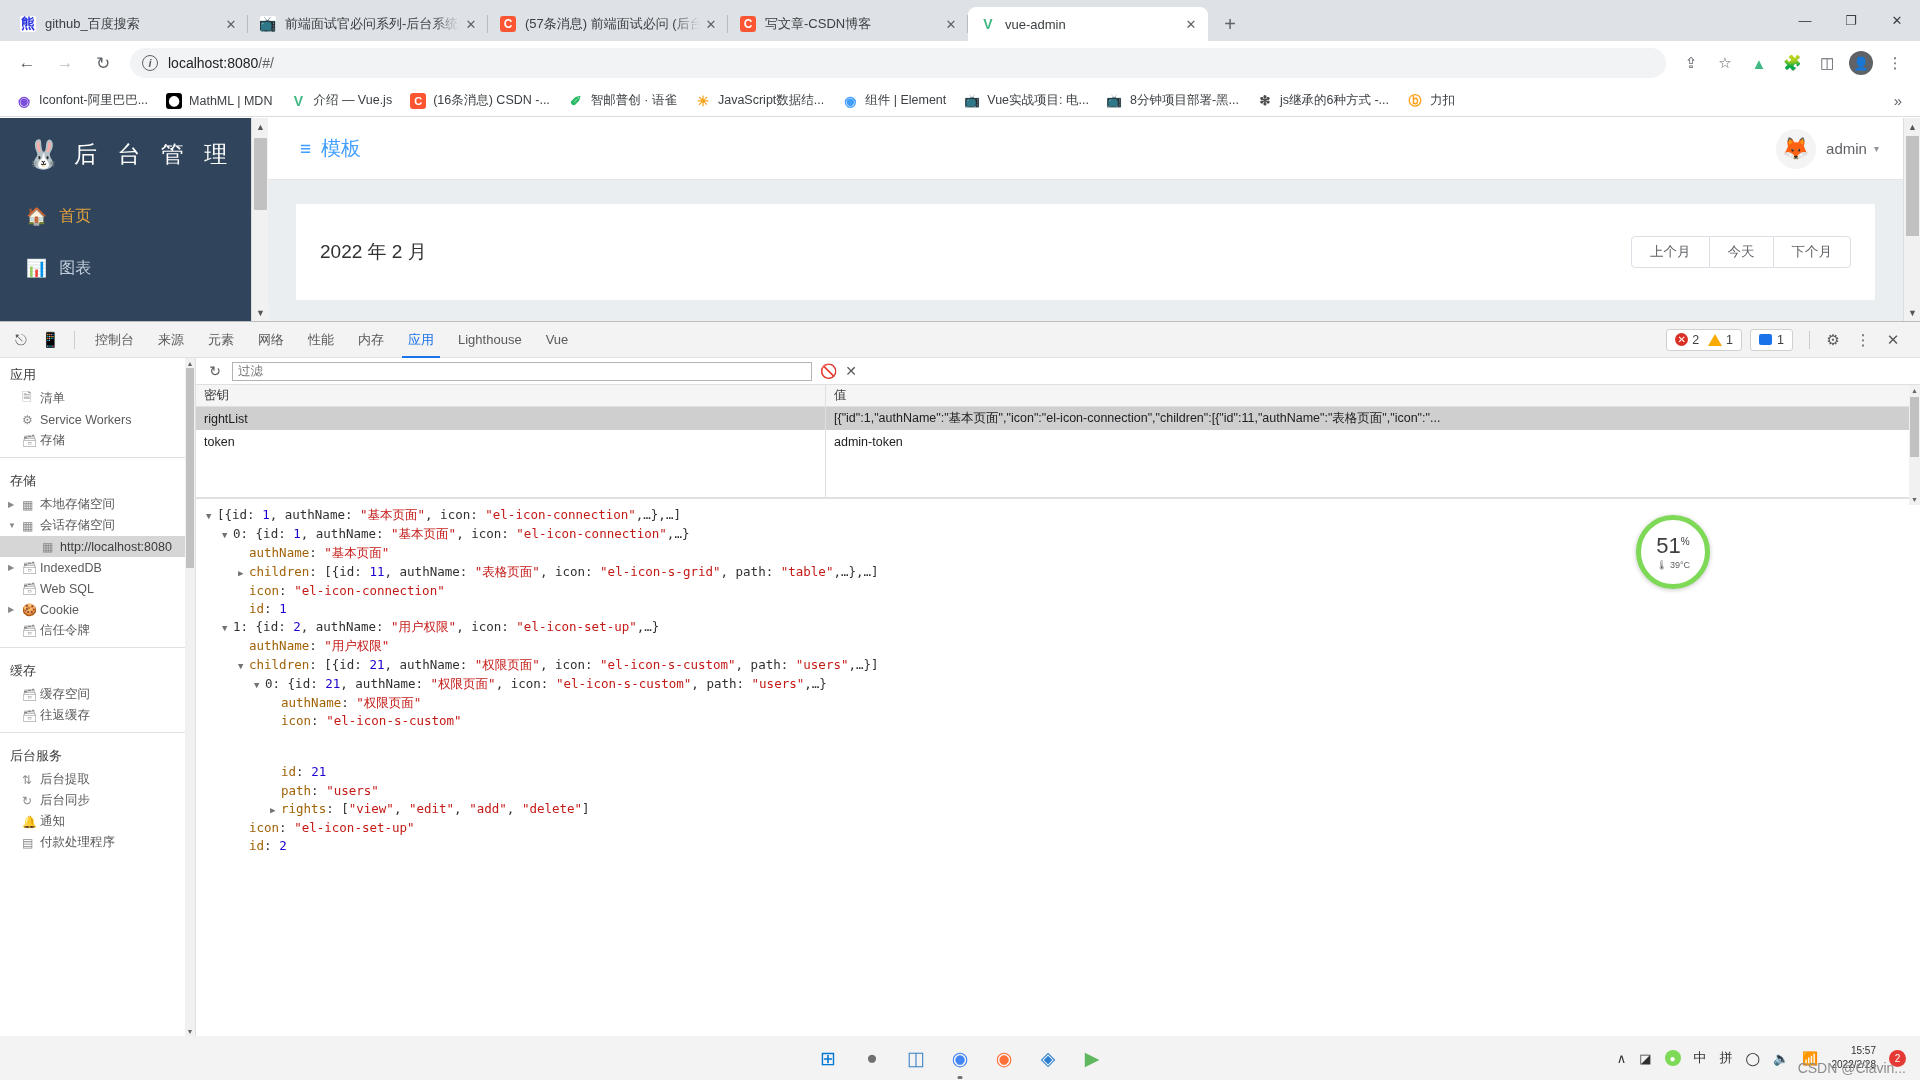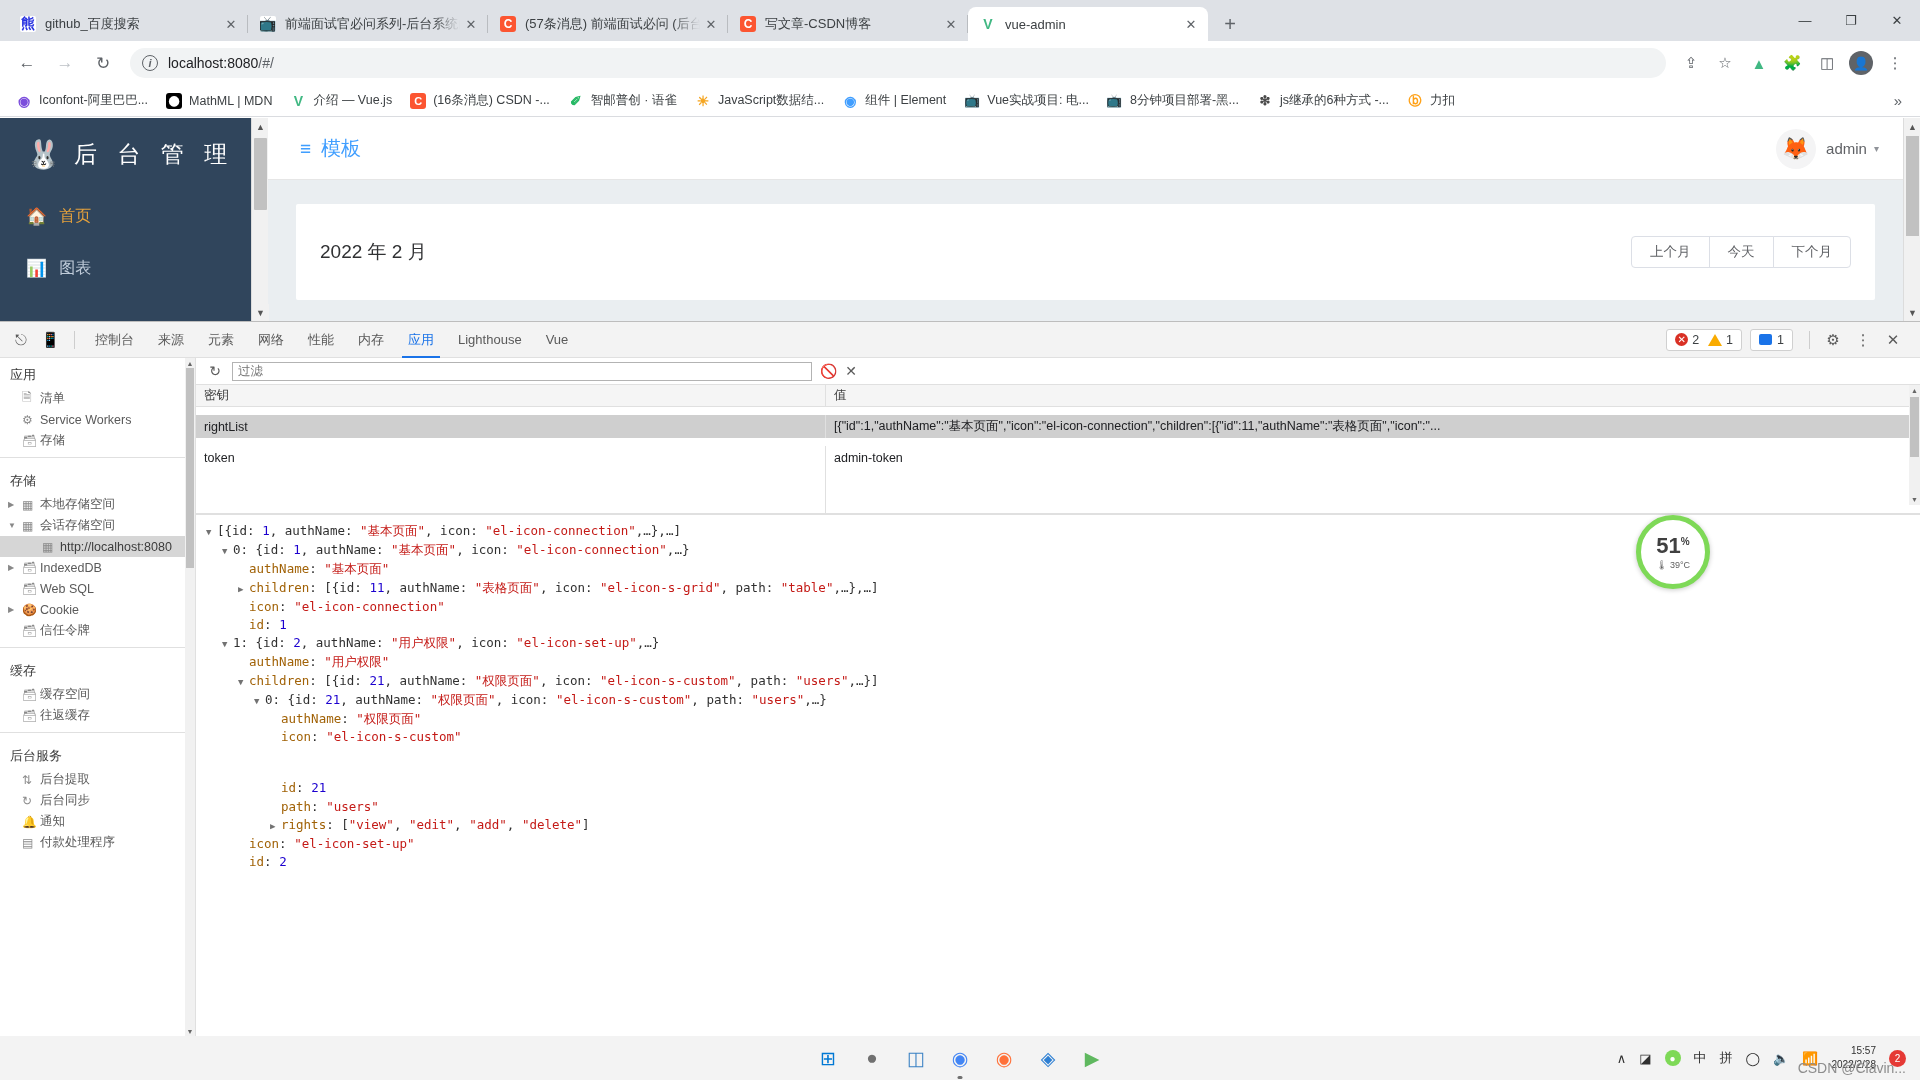--- a/index.html
+++ b/index.html
@@ -297,21 +297,21 @@
 
   .st-table { border-bottom: 1px solid #e0e0e0; }
   .st-head {
     display: flex; height: 22px; 
     background: #f5f5f5; border-bottom: 1px solid #e0e0e0;
     font-size: 12.5px; color: #3c3c3c;
   }
   .st-c1 { width: 630px; flex: 0 0 630px; padding-left: 8px; border-right: 1px solid #e0e0e0; height: 100%; display: flex; align-items: center; }
   .st-c2 { flex: 1 1 auto; padding-left: 8px; display: flex; align-items: center; height: 100%; overflow: hidden; }
   .st-row {
-    display: flex; height: 23px; align-items: center; font-size: 12.5px; color: #202124; margin-top: 8px;
+    display: flex; height: 23px; align-items: center; font-size: 12.5px; color: #202124;
   }
   .st-row.selected { background: #cfcfcf; }
   .st-row .st-c1, .st-row .st-c2 { white-space: nowrap; overflow: hidden; text-overflow: ellipsis; }
   .st-empty { height: 45px; border-bottom: 1px solid #e0e0e0; display: flex; }
   .st-empty .st-c1 { border-right: 1px solid #e0e0e0; }
 
   .st-preview {
     flex: 1 1 auto; overflow: hidden; padding: 7px 0 0 10px;
     font-family: "DejaVu Sans Mono", monospace; font-size: 12.5px;
     line-height: 18.2px; color: #303030;
@@ -336,21 +336,21 @@
 
   
   .temp-widget {
     position: absolute; right: 210px; top: 193px;
     width: 74px; height: 74px; border-radius: 50%;
     background: #fff; border: 5px solid #7ed957;
     box-shadow: 0 1px 5px rgba(0,0,0,.22);
     display: flex; flex-direction: column; align-items: center; justify-content: center;
     font-family: "Liberation Sans", sans-serif;
   }
-  .temp-widget .big { font-size: 22px; color: #404040; line-height: 1; font-weight: bold; }
+  .temp-widget .big { font-size: 22px; color: #404040; line-height: 1; }
   .temp-widget .big sup { font-size: 10px; }
   .temp-widget .small { font-size: 9px; color: #606060; margin-top: 3px; }
 
   
   .taskbar {
     position: absolute; left: 0; bottom: 0; width: 1920px; height: 44px;
     background: #f3f3f3; display: flex; align-items: center; justify-content: center;
   }
   .tb-apps { display: flex; align-items: center; gap: 10px; }
   .tb-app {

